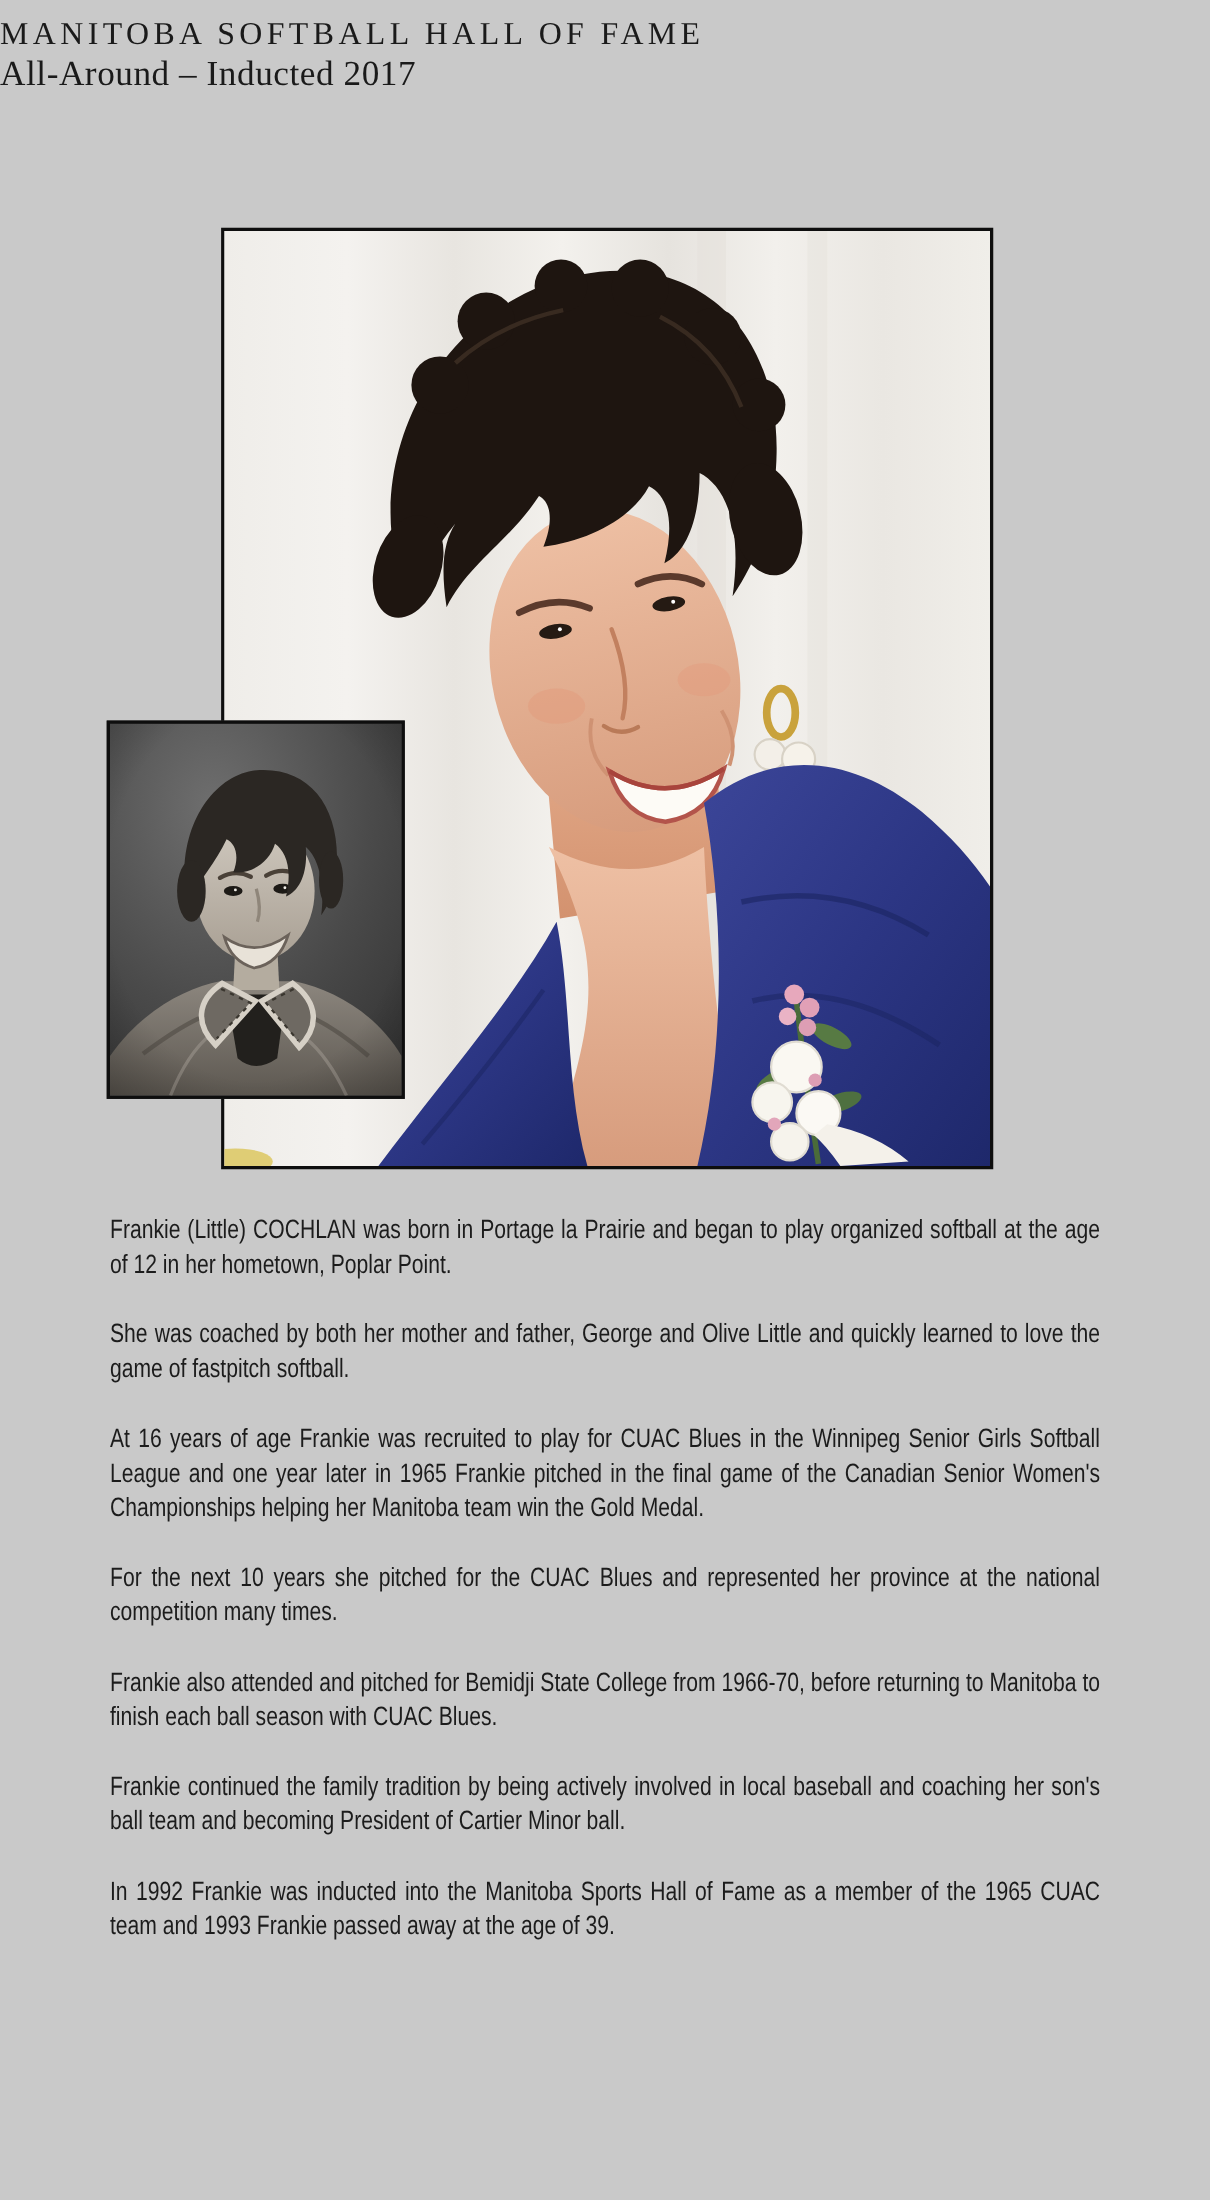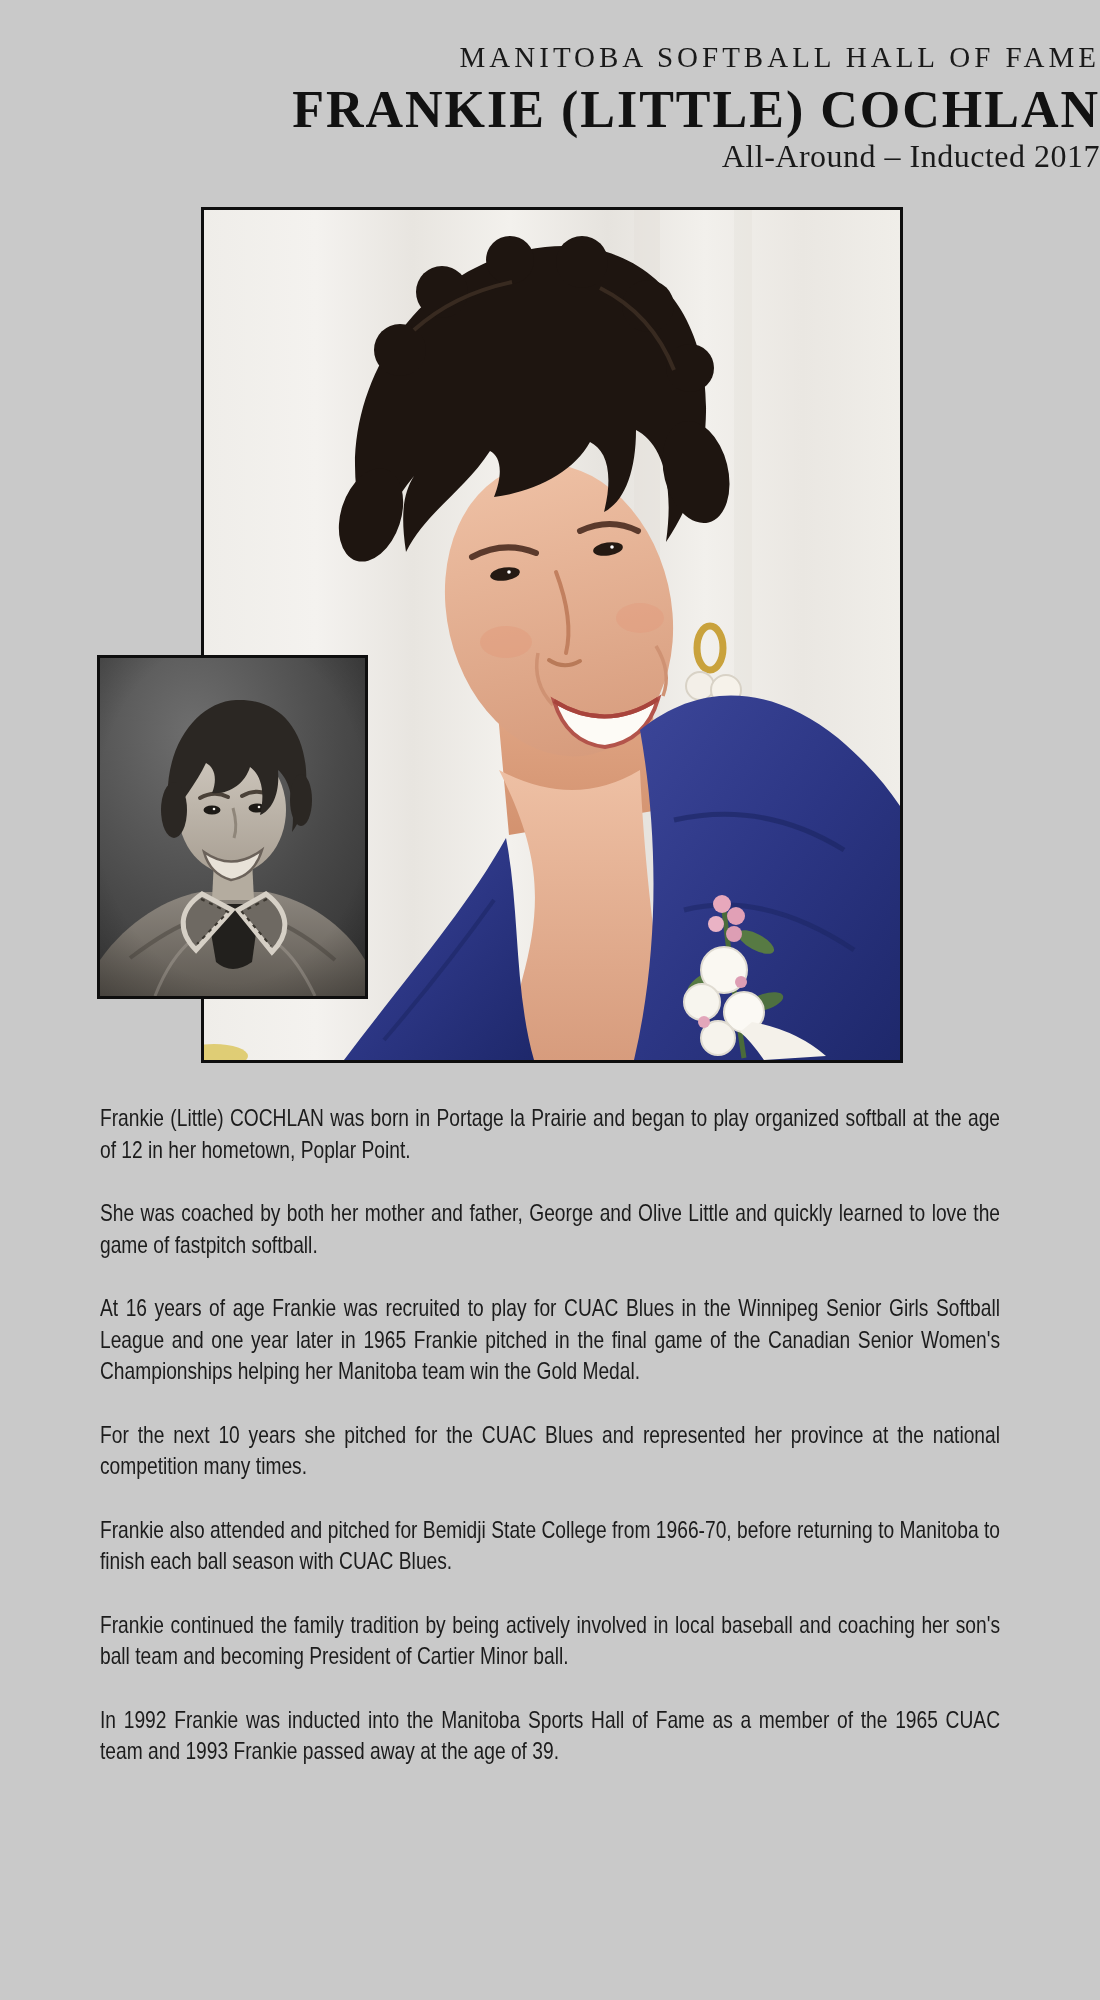--- a/index.html
+++ b/index.html
@@ -10,21 +10,21 @@
     width: 1100px;
     height: 2000px;
     margin: 0 auto;
     background: #c9c9c9;
     overflow: hidden;
     font-family: "Liberation Serif", serif;
     color: #161616;
   }
 
   
-  .header { padding-top: 40px; text-align: right; }
+  .header { padding-top: 14px; text-align: left; }
   .org-title {
     font-size: 29px;
     line-height: 34px;
     letter-spacing: 4px;
     color: #1a1a1a;
   }
   .inductee-name {
     margin: 8px 0 0 0;
     font-size: 52px;
     line-height: 56px;
@@ -78,21 +78,20 @@
   }
   .bio p { margin: 0 0 32px 0; }
 </style>
 </head>
 <body>
 
 <div class="page">
 
   <header class="header">
     <div class="org-title">MANITOBA SOFTBALL HALL OF FAME</div>
-    <h1 class="inductee-name">FRANKIE (LITTLE) COCHLAN</h1>
     <div class="category-line">All-Around – Inducted 2017</div>
   </header>
 
   <figure class="main-photo" role="img" aria-label="Colour studio portrait of Frankie Cochlan with dark curly hair, smiling, wearing gold and pearl earrings, a royal blue blazer and a flower corsage">
     <svg viewBox="0 0 696 850" preserveAspectRatio="none">
       <defs>
         <linearGradient id="bg" x1="0" y1="0" x2="1" y2="0">
           <stop offset="0" stop-color="#efede9"></stop>
           <stop offset="0.16" stop-color="#f4f2ef"></stop>
           <stop offset="0.30" stop-color="#e8e5e0"></stop>

